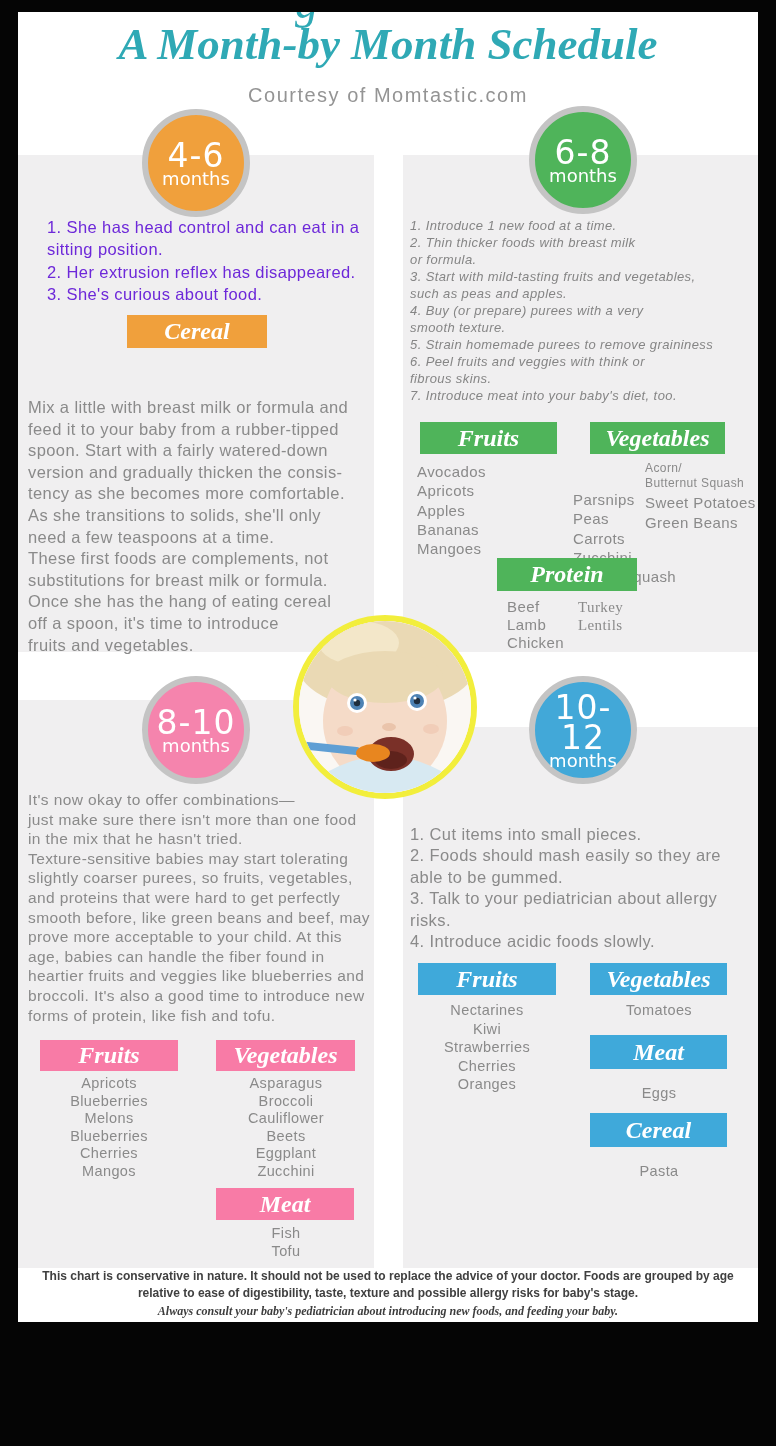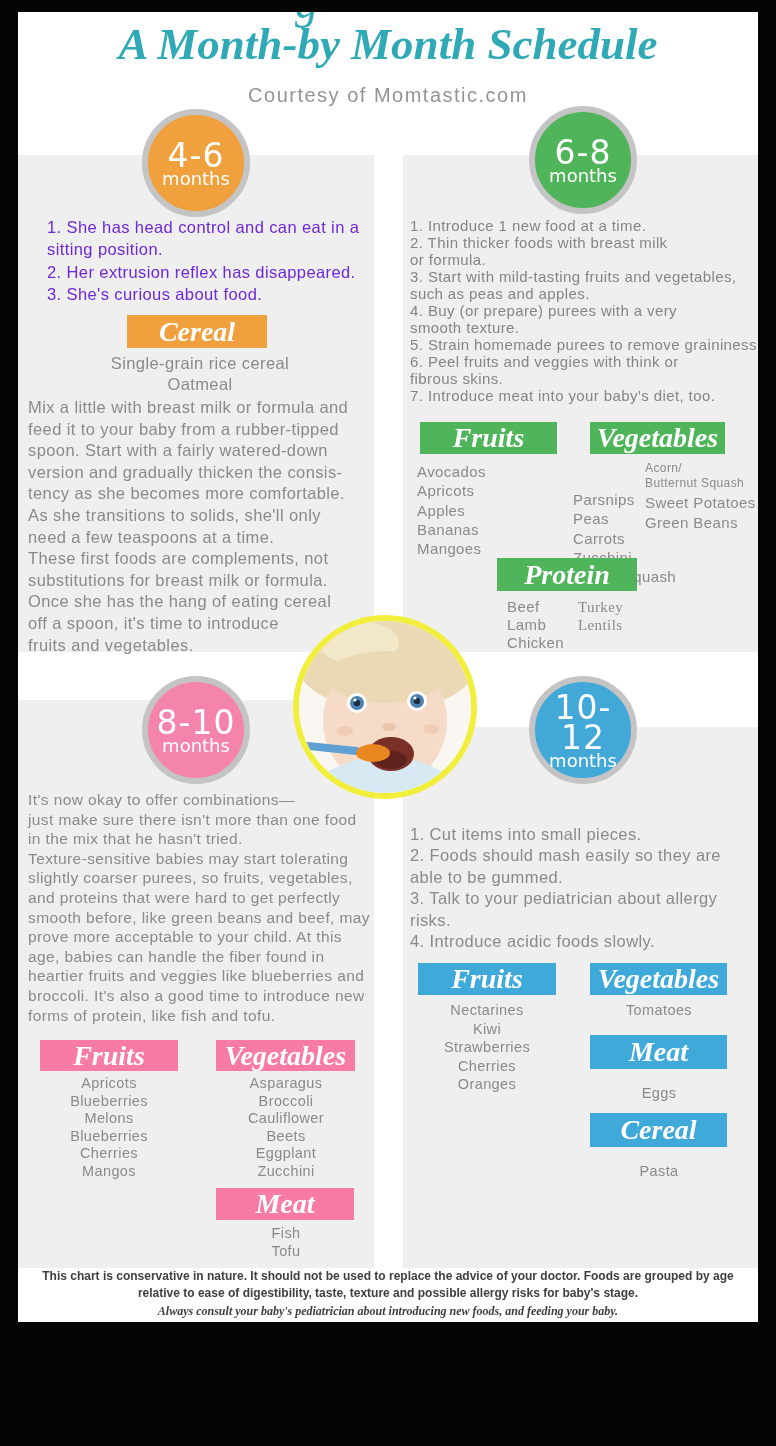--- a/index.html
+++ b/index.html
@@ -11,21 +11,21 @@
   .title{position:absolute;left:0;top:6px;width:100%;text-align:center;color:#2fa9b5;
          font-family:"Liberation Serif",serif;font-style:italic;font-weight:600;font-size:45px;}
   .subtitle{position:absolute;left:0;top:72px;width:100%;text-align:center;color:#949494;
             font-size:20px;letter-spacing:1.5px;}
   .badge{position:absolute;width:96px;height:96px;border-radius:50%;border:6px solid #c4c4c4;
          display:flex;flex-direction:column;align-items:center;justify-content:center;
          color:#fff;text-align:center;font-family:"DejaVu Sans",sans-serif;}
   .badge .range{font-size:33px;line-height:30px;letter-spacing:1px;}
   .badge .unit{font-size:18px;line-height:15px;}
   .chip{position:absolute;display:flex;align-items:center;justify-content:center;color:#fff;
-        font-family:"Liberation Serif",serif;font-style:italic;font-weight:700;font-size:28px;}
+        font-family:"Liberation Serif",serif;font-style:italic;font-weight:700;font-size:24px;}
   .txt{position:absolute;color:#8a8a8a;white-space:pre-line;letter-spacing:0.4px;}
   .center{text-align:center;}
   .photo{position:absolute;left:275px;top:603px;width:172px;height:172px;border:6px solid #f2ee3c;
          border-radius:50%;overflow:hidden;background:#faf7f3;}
   .footer-small{position:absolute;left:20px;top:1256px;width:700px;text-align:center;color:#404040;
                 font-size:12px;font-weight:bold;line-height:16.5px;white-space:pre-line;}
   .footer-note{position:absolute;left:20px;top:1292px;width:700px;text-align:center;color:#3d3d3d;
                font-family:"Liberation Serif",serif;font-style:italic;font-weight:bold;font-size:12px;}
 </style>
 </head>
@@ -59,36 +59,34 @@
     <div class="badge" style="left:511px;top:664px;background:#42a8d8;">
       <div class="range">10-12</div>
       <div class="unit">months</div>
     </div>
 
     <div class="txt" style="left:10px;top:204px;width:344px;font-size:16.5px;line-height:22.3px;color:#6d28d9;margin-left:19px;">1. She has head control and can eat in a
 sitting position.
 2. Her extrusion reflex has disappeared.
 3. She's curious about food.</div>
     <div class="chip" style="left:109px;top:303px;width:140px;height:33px;background:#f0a03c;">Cereal</div>
-    <div class="txt center" style="left:10px;top:341px;width:344px;font-size:16.5px;line-height:21px;">Single-grain rice cereal
-Oatmeal</div>
     <div class="txt" style="left:10px;top:385px;width:348px;font-size:16.5px;line-height:21.6px;">Mix a little with breast milk or formula and
 feed it to your baby from a rubber-tipped
 spoon. Start with a fairly watered-down
 version and gradually thicken the consis-
 tency as she becomes more comfortable.
 As she transitions to solids, she'll only
 need a few teaspoons at a time.
 These first foods are complements, not
 substitutions for breast milk or formula.
 Once she has the hang of eating cereal
 off a spoon, it's time to introduce
 fruits and vegetables.</div>
 
-    <div class="txt" style="left:392px;top:205px;width:350px;font-size:15px;line-height:17px;color:#858585;">1. Introduce 1 new food at a time.
+    <div class="txt" style="left:392px;top:205px;width:350px;font-size:13px;line-height:17px;color:#858585;font-style:italic;">1. Introduce 1 new food at a time.
 2. Thin thicker foods with breast milk
 or formula.
 3. Start with mild-tasting fruits and vegetables,
 such as peas and apples.
  4. Buy (or prepare) purees with a very
 smooth texture.
  5. Strain homemade purees to remove graininess
  6. Peel fruits and veggies with think or
 fibrous skins.
 7. Introduce meat into your baby's diet, too.</div>

